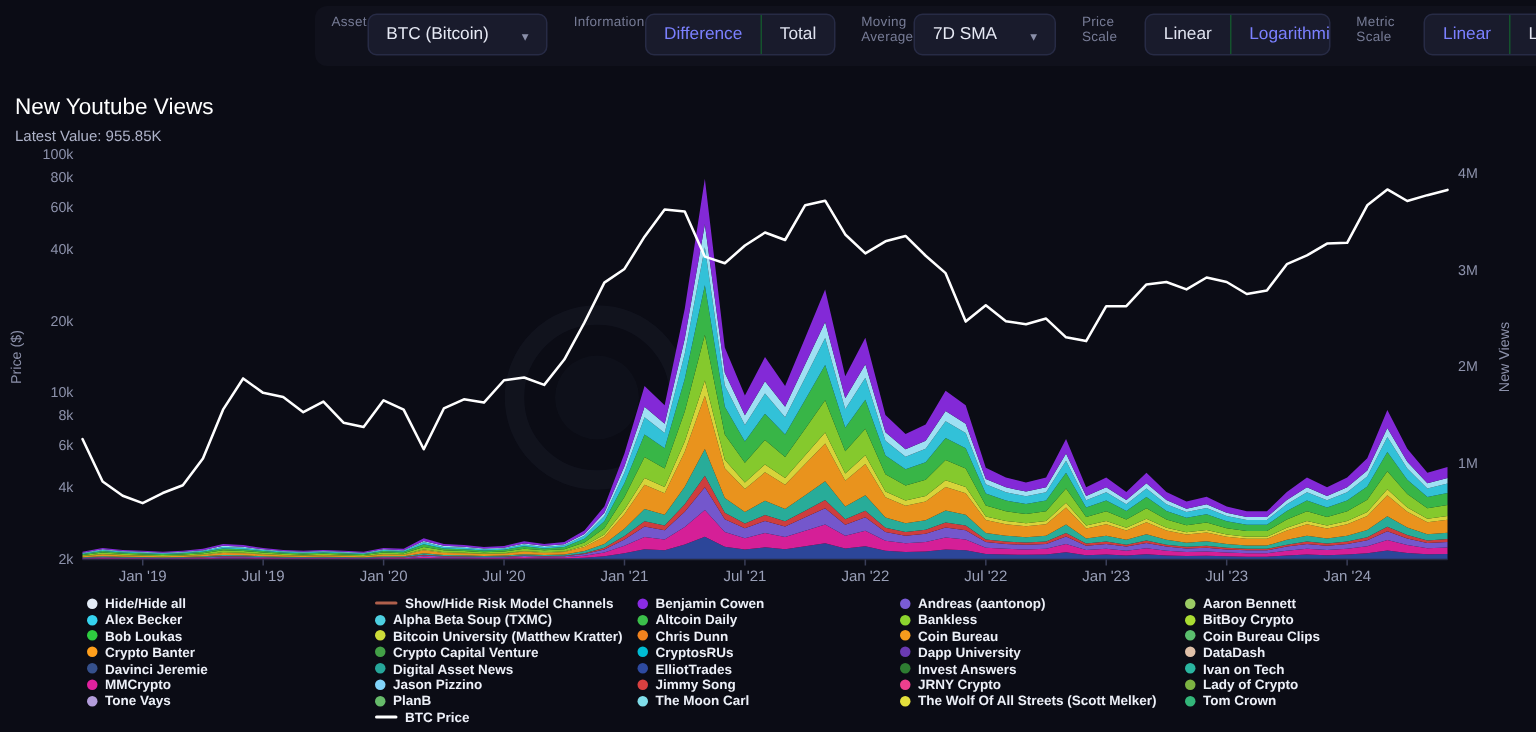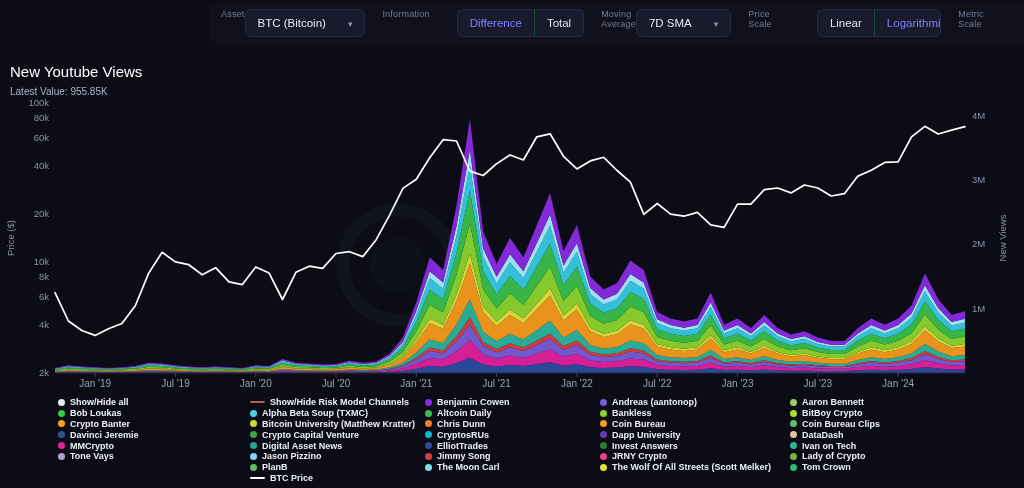--- a/index.html
+++ b/index.html
@@ -3,21 +3,21 @@
 <meta charset="utf-8">
 <style>
   html,body{margin:0;padding:0;background:#0b0c15;}
   body{width:1024px;height:488px;position:relative;overflow:hidden;
        font-family:"Liberation Sans", sans-serif;color:#e6e9f4;}
   
   .topbar{position:absolute;left:210px;top:4px;display:flex;gap:16px;
           padding:5px 10px 7px 10px;background:#10111c;border-radius:8px;}
   .ctrl-group{display:flex;flex-direction:row;}
   .ctrl-label{font-size:9px;color:#767b95;margin:0 0 3px 1px;letter-spacing:.2px;}
-  .seg{display:flex;background:#191b2c;border:1px solid #272b45;border-radius:6px;overflow:hidden;margin-left:27px;}
+  .seg{display:flex;background:#191b2c;border:1px solid #272b45;border-radius:6px;overflow:hidden;}
   .seg-opt{padding:7px 12px;font-size:11.5px;color:#dfe2ef;cursor:pointer;white-space:nowrap;}
   .seg-opt + .seg-opt{border-left:1px solid #14532d;}
   .seg-opt.active{color:#7b80ff;}
   .dropdown{display:flex;align-items:flex-end;justify-content:space-between;gap:22px;
             padding:7px 12px;background:#191b2c;border:1px solid #272b45;border-radius:6px;
             font-size:11.5px;color:#e6e9f4;cursor:pointer;white-space:nowrap;}
   .caret{color:#8b90aa;font-size:9px;}
   
   .page-title{position:absolute;left:10px;top:63px;font-size:15px;font-weight:500;color:#ffffff;}
   .subtitle{position:absolute;left:10px;top:86px;font-size:10px;color:#aeb3c9;}
@@ -136,21 +136,25 @@
     <line x1="898.0882352941177" y1="278" x2="898.0882352941177" y2="282" stroke="#3a3e58"></line>
     <text x="898.0882352941177" y="292" text-anchor="middle" class="xtick">Jan '24</text>
     <text x="14" y="143" text-anchor="middle" class="axis-title" transform="rotate(-90 14 143)">Price ($)</text>
     <text x="1006" y="143" text-anchor="middle" class="axis-title" transform="rotate(-90 1006 143)">New Views</text>
   </svg>
 
 <div id="legend">
     <div class="legend-col">
       <div class="legend-item">
         <span class="lmark-dot" style="background: rgb(228, 236, 247);"></span>
-        <span class="ltext">Show/Hide all</span>
+        <span class="ltext">Hide/Hide all</span>
+      </div>
+      <div class="legend-item">
+        <span class="lmark-dot" style="background: rgb(53, 211, 239);"></span>
+        <span class="ltext">Alex Becker</span>
       </div>
       <div class="legend-item">
         <span class="lmark-dot" style="background: rgb(46, 204, 64);"></span>
         <span class="ltext">Bob Loukas</span>
       </div>
       <div class="legend-item">
         <span class="lmark-dot" style="background: rgb(255, 159, 28);"></span>
         <span class="ltext">Crypto Banter</span>
       </div>
       <div class="legend-item">

